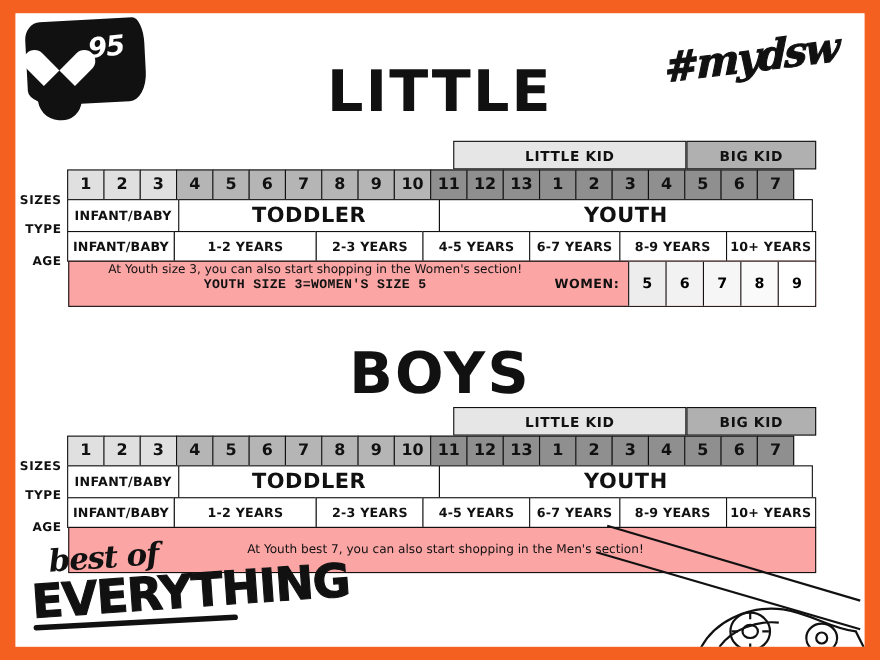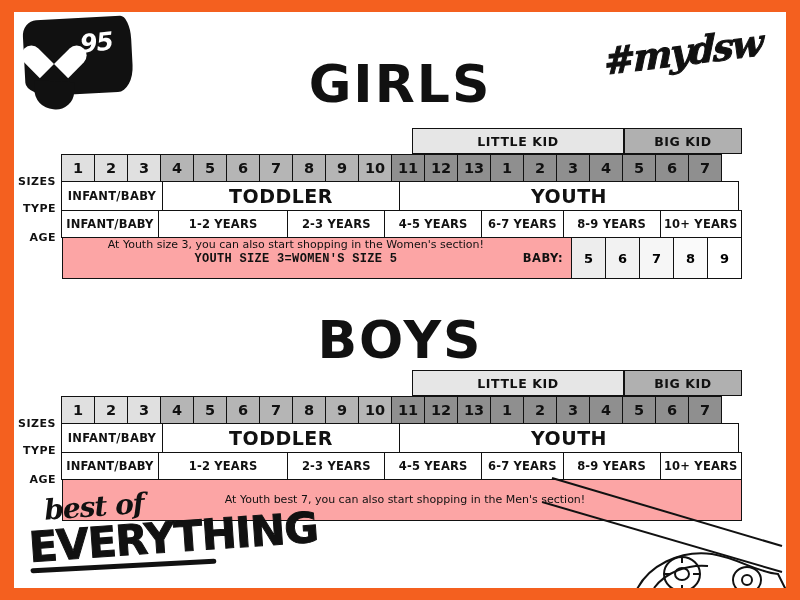--- a/index.html
+++ b/index.html
@@ -218,21 +218,21 @@
   <div class="inner">
 
     <div class="tag">
       <div class="tag-shape"></div>
       <div class="heart"></div>
       <div class="tag-num">95</div>
     </div>
 
     <div class="hashtag">#mydsw</div>
 
-    <div class="section-title" id="girls-title">GIRLS</div>
+    <div class="section-title" id="girls-title">LITTLE</div>
 
     <div class="chart" id="girls-chart">
       <div class="kid-row">
         <div class="kid-band kid-little">LITTLE KID</div>
         <div class="kid-band kid-big">BIG KID</div>
       </div>
 
       <div class="row sizes-row">
         <div class="row-label">SIZES</div>
         <div class="cell sz-infant" style="width:34px">1</div>
@@ -274,21 +274,21 @@
         <div class="cell" style="width:102px">8-9 YEARS</div>
         <div class="cell" style="width:86px">10+ YEARS</div>
       </div>
 
       <div class="note">
         <div class="women-wrap" style="width:100%">
           <div class="note-text">
             <div class="note-line1">At Youth size 3, you can also start shopping in the Women's section!</div>
             <div class="note-line2">YOUTH SIZE 3=WOMEN'S SIZE 5</div>
           </div>
-          <div class="women-label">BABY:</div>
+          <div class="women-label">WOMEN:</div>
           <div class="women-cells">
             <div class="women-cell">5</div>
             <div class="women-cell">6</div>
             <div class="women-cell">7</div>
             <div class="women-cell">8</div>
             <div class="women-cell">9</div>
           </div>
         </div>
       </div>
     </div>

